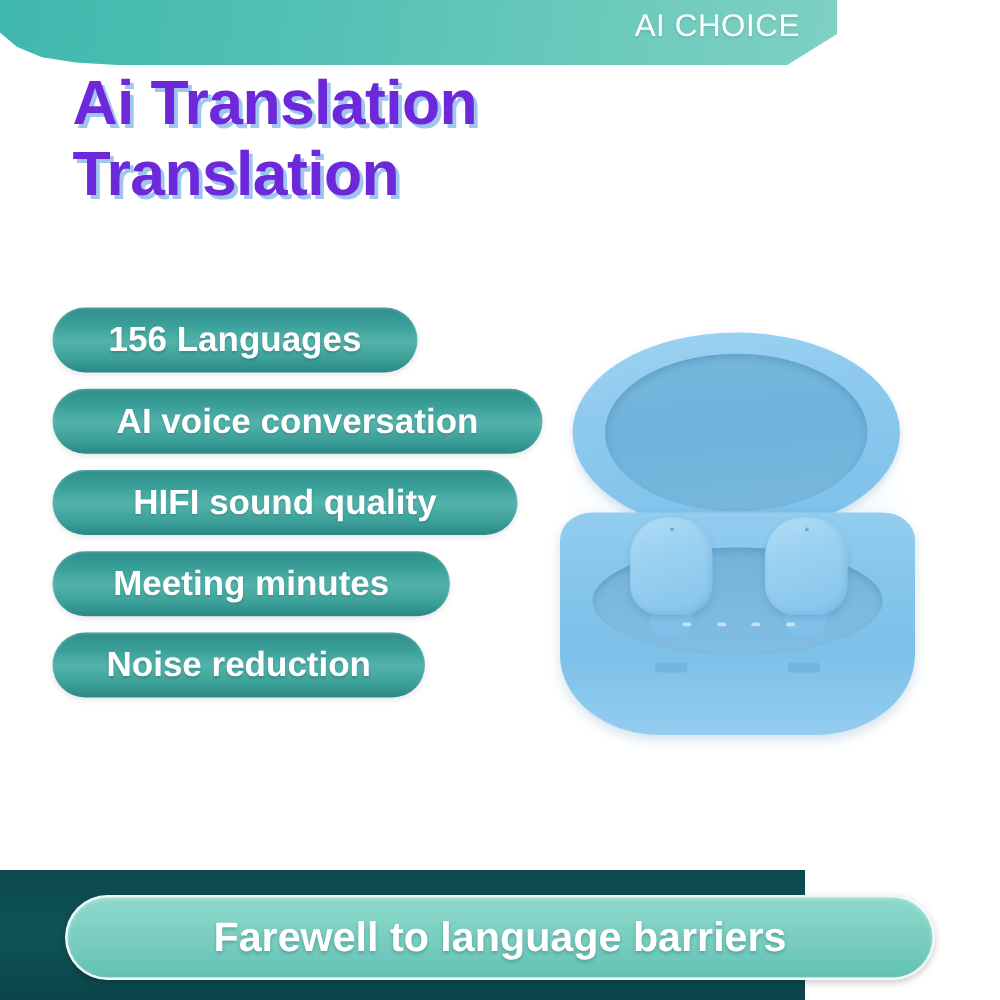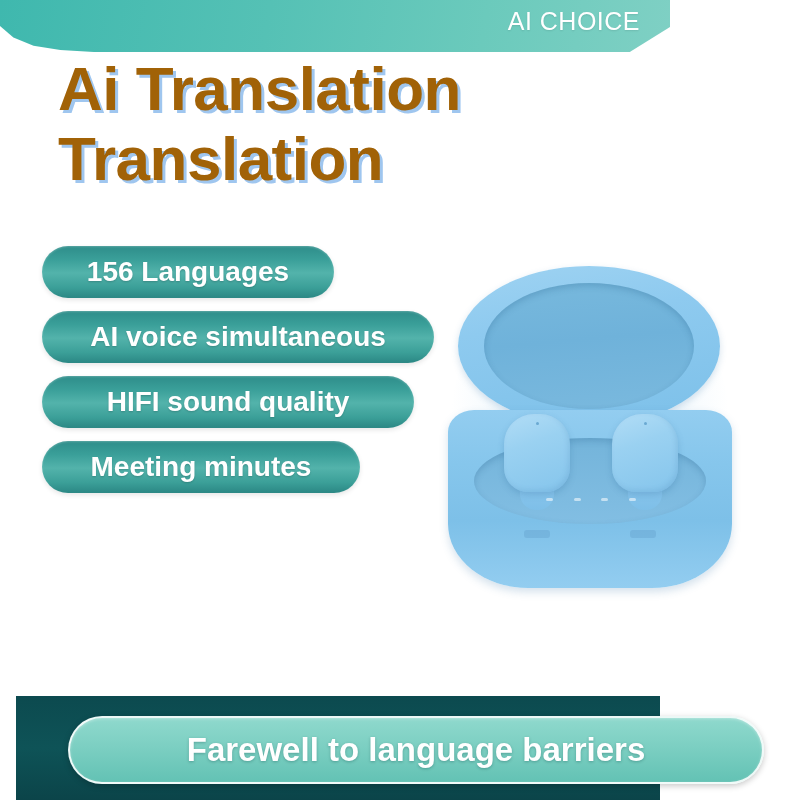--- a/index.html
+++ b/index.html
@@ -37,24 +37,24 @@
     white-space:nowrap;
   }
 
   
   .title-block {
     position:absolute;
     left:58px; top:54px;
     width:520px;
   }
   .title-line {
-    font-size:62px;
+    font-size:50px;
     font-weight:bold;
     line-height:1.13;
-    color:#a16207;
+    color:#6d28d9;
     letter-spacing:-0.5px;
     white-space:nowrap;
     text-shadow:3px 3px 0 #9fc6ef;
   }
 
   
   .pills {
     position:absolute;
     left:42px; top:246px;
     display:flex;
@@ -179,21 +179,21 @@
     width:26px; height:8px;
     border-radius:3px;
     background:rgba(90,150,195,0.30);
   }
   .hinge.left  { left:84px; }
   .hinge.right { left:190px; }
 
   
   .bottom-band {
     position:absolute;
-    left:16px; top:696px;
+    left:0; top:696px;
     width:644px; height:104px;
     background:linear-gradient(180deg,#0c4a4f 0%,#0e5357 50%,#0b4449 100%);
     padding-left:14px;
   }
   .cta-button {
     position:absolute;
     left:52px; top:20px;
     width:696px; height:68px;
     border-radius:34px;
     border:2px solid rgba(255,255,255,0.88);
@@ -223,27 +223,30 @@
   <div class="title-block">
     <div class="title-line">Ai Translation</div>
     <div class="title-line">Translation</div>
   </div>
 
   <div class="pills">
     <div class="pill wide-1">
       <span class="pill-label">156 Languages</span>
     </div>
     <div class="pill wide-2">
-      <span class="pill-label">AI voice simultaneous</span>
+      <span class="pill-label">AI voice conversation</span>
     </div>
     <div class="pill wide-4">
       <span class="pill-label">HIFI sound quality</span>
     </div>
     <div class="pill wide-3">
       <span class="pill-label">Meeting minutes</span>
+    </div>
+    <div class="pill wide-5">
+      <span class="pill-label">Noise reduction</span>
     </div>
   </div>
 
   <div class="product">
     <div class="glow"></div>
     <div class="case-lid">
       <div class="case-lid-inner"></div>
     </div>
     <div class="case-base"></div>
     <div class="case-cavity"></div>

